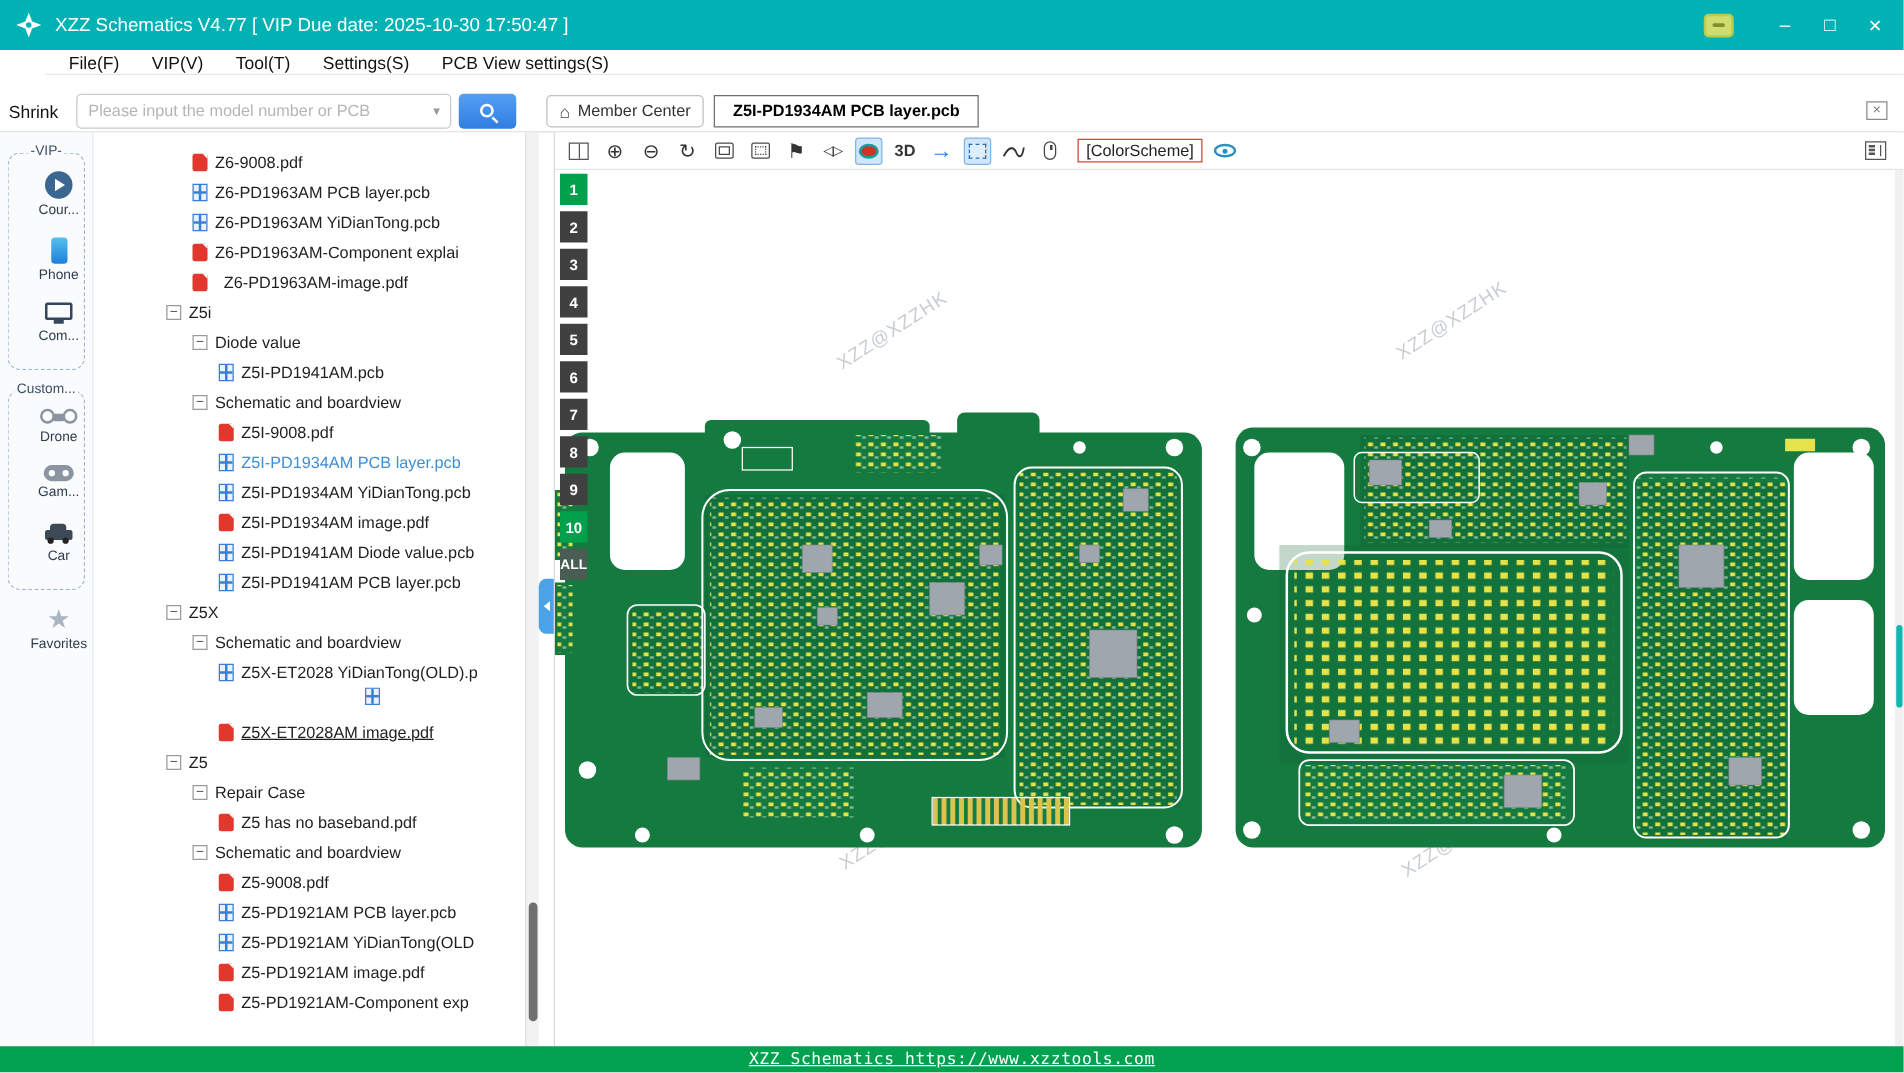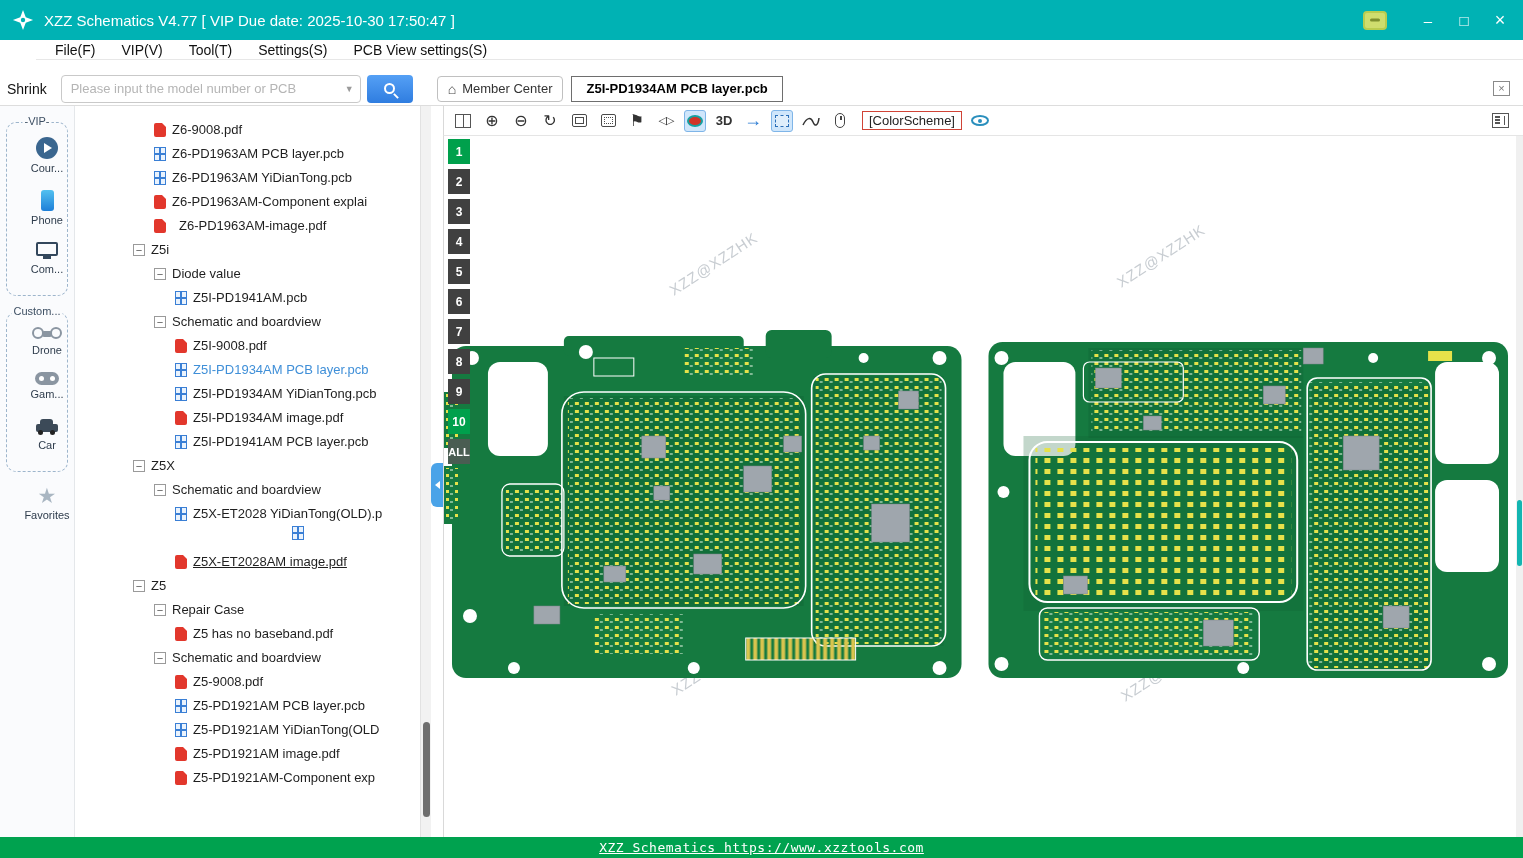--- a/index.html
+++ b/index.html
@@ -280,20 +280,24 @@
     <div class="trow" style="padding-left: 100px;">
       <span class="ti pcb"></span>
       <span class="tl">Z5I-PD1934AM YiDianTong.pcb</span>
     </div>
     <div class="trow" style="padding-left: 100px;">
       <span class="ti pdf"></span>
       <span class="tl">Z5I-PD1934AM image.pdf</span>
     </div>
     <div class="trow" style="padding-left: 100px;">
       <span class="ti pcb"></span>
+      <span class="tl">Z5I-PD1941AM Diode value.pcb</span>
+    </div>
+    <div class="trow" style="padding-left: 100px;">
+      <span class="ti pcb"></span>
       <span class="tl">Z5I-PD1941AM PCB layer.pcb</span>
     </div>
     <div class="trow" style="padding-left: 58px;">
       <span class="ti branch">−</span>
       <span class="tl">Z5X</span>
     </div>
     <div class="trow" style="padding-left: 79px;">
       <span class="ti branch">−</span>
       <span class="tl">Schematic and boardview</span>
     </div>

